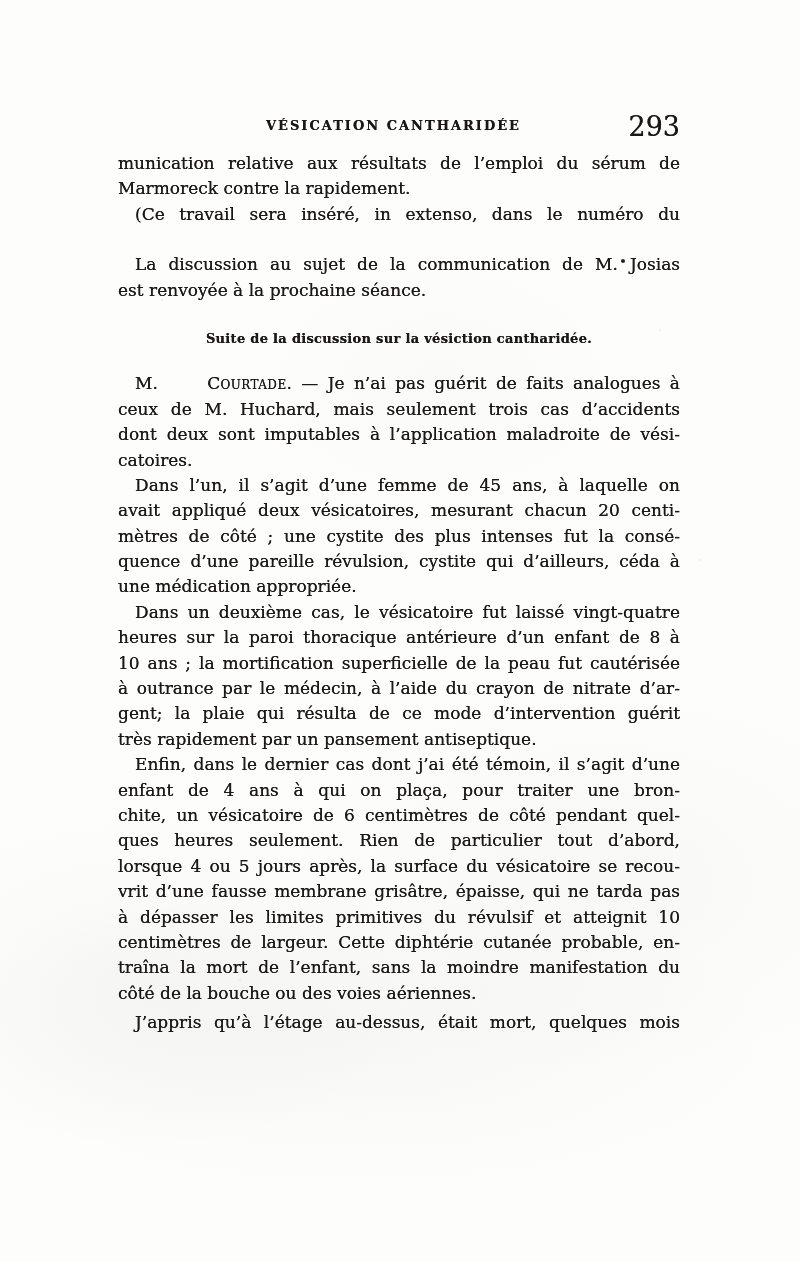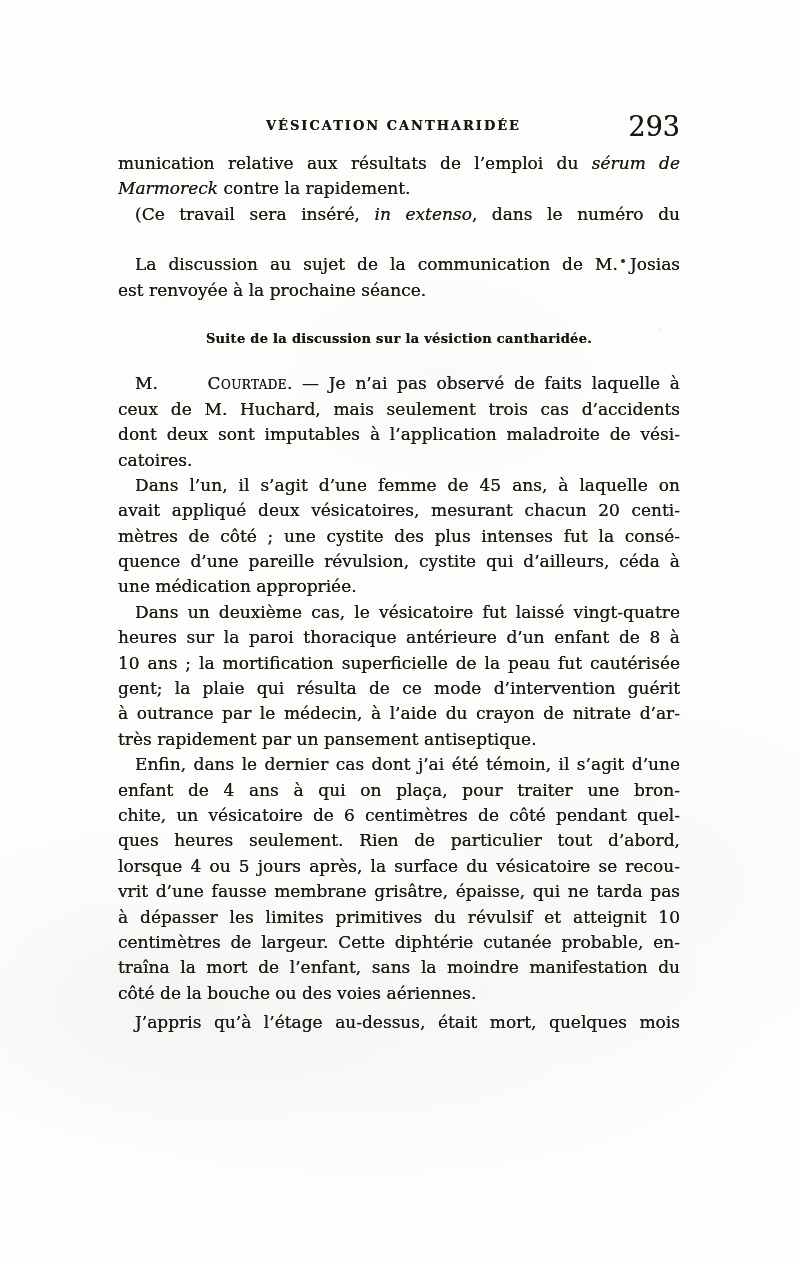--- a/index.html
+++ b/index.html
@@ -64,21 +64,21 @@
 
   .paragraph { }
   .line {
     height: 25.4px;
     overflow: hidden;
   }
   .line.j { text-align: justify; }
   .line.j::after { content: ""; display: inline-block; width: 100%; height: 0; }
   .line.first { text-indent: 17px; }
 
-  .it { font-style: italic; }
+  .it { }
   .sc { font-variant: small-caps; letter-spacing: 0.4px; margin-left: 40px; }
 
   .section-heading {
     height: 25.4px;
     line-height: 25.4px;
     text-align: center;
     font-weight: bold;
     font-size: 13px;
     letter-spacing: 0.3px;
     overflow: hidden;
@@ -111,38 +111,38 @@
       </div>
       <div class="paragraph">
         <div class="line j first"><span>(Ce travail sera inséré, </span><span class="it">in extenso</span><span>, dans le numéro du</span></div>
       </div>
       <div class="paragraph" style="margin-top: 25px;">
         <div class="line j first"><span>La discussion au sujet de la communication de M. Josias</span></div>
         <div class="line"><span>est renvoyée à la prochaine séance.</span></div>
       </div>
       <div class="section-heading" style="margin-top: 23px;">Suite de la discussion sur la vésiction cantharidée.</div>
       <div class="paragraph" style="margin-top: 20px;">
-        <div class="line j first"><span>M. </span><span class="sc">Courtade</span><span>. — Je n’ai pas observé de faits laquelle à</span></div>
+        <div class="line j first"><span>M. </span><span class="sc">Courtade</span><span>. — Je n’ai pas guérit de faits analogues à</span></div>
         <div class="line j"><span>ceux de M. Huchard, mais seulement trois cas d’accidents</span></div>
         <div class="line j"><span>dont deux sont imputables à l’application maladroite de vési-</span></div>
         <div class="line"><span>catoires.</span></div>
       </div>
       <div class="paragraph">
         <div class="line j first"><span>Dans l’un, il s’agit d’une femme de 45 ans, à laquelle on</span></div>
         <div class="line j"><span>avait appliqué deux vésicatoires, mesurant chacun 20 centi-</span></div>
         <div class="line j"><span>mètres de côté ; une cystite des plus intenses fut la consé-</span></div>
         <div class="line j"><span>quence d’une pareille révulsion, cystite qui d’ailleurs, céda à</span></div>
         <div class="line"><span>une médication appropriée.</span></div>
       </div>
       <div class="paragraph">
         <div class="line j first"><span>Dans un deuxième cas, le vésicatoire fut laissé vingt-quatre</span></div>
         <div class="line j"><span>heures sur la paroi thoracique antérieure d’un enfant de 8 à</span></div>
         <div class="line j"><span>10 ans ; la mortification superficielle de la peau fut cautérisée</span></div>
+        <div class="line j"><span>à outrance par le médecin, à l’aide du crayon de nitrate d’ar-</span></div>
         <div class="line j"><span>gent; la plaie qui résulta de ce mode d’intervention guérit</span></div>
-        <div class="line j"><span>à outrance par le médecin, à l’aide du crayon de nitrate d’ar-</span></div>
         <div class="line"><span>très rapidement par un pansement antiseptique.</span></div>
       </div>
       <div class="paragraph">
         <div class="line j first"><span>Enfin, dans le dernier cas dont j’ai été témoin, il s’agit d’une</span></div>
         <div class="line j"><span>enfant de 4 ans à qui on plaça, pour traiter une bron-</span></div>
         <div class="line j"><span>chite, un vésicatoire de 6 centimètres de côté pendant quel-</span></div>
         <div class="line j"><span>ques heures seulement. Rien de particulier tout d’abord,</span></div>
         <div class="line j"><span>lorsque 4 ou 5 jours après, la surface du vésicatoire se recou-</span></div>
         <div class="line j"><span>vrit d’une fausse membrane grisâtre, épaisse, qui ne tarda pas</span></div>
         <div class="line j"><span>à dépasser les limites primitives du révulsif et atteignit 10</span></div>

